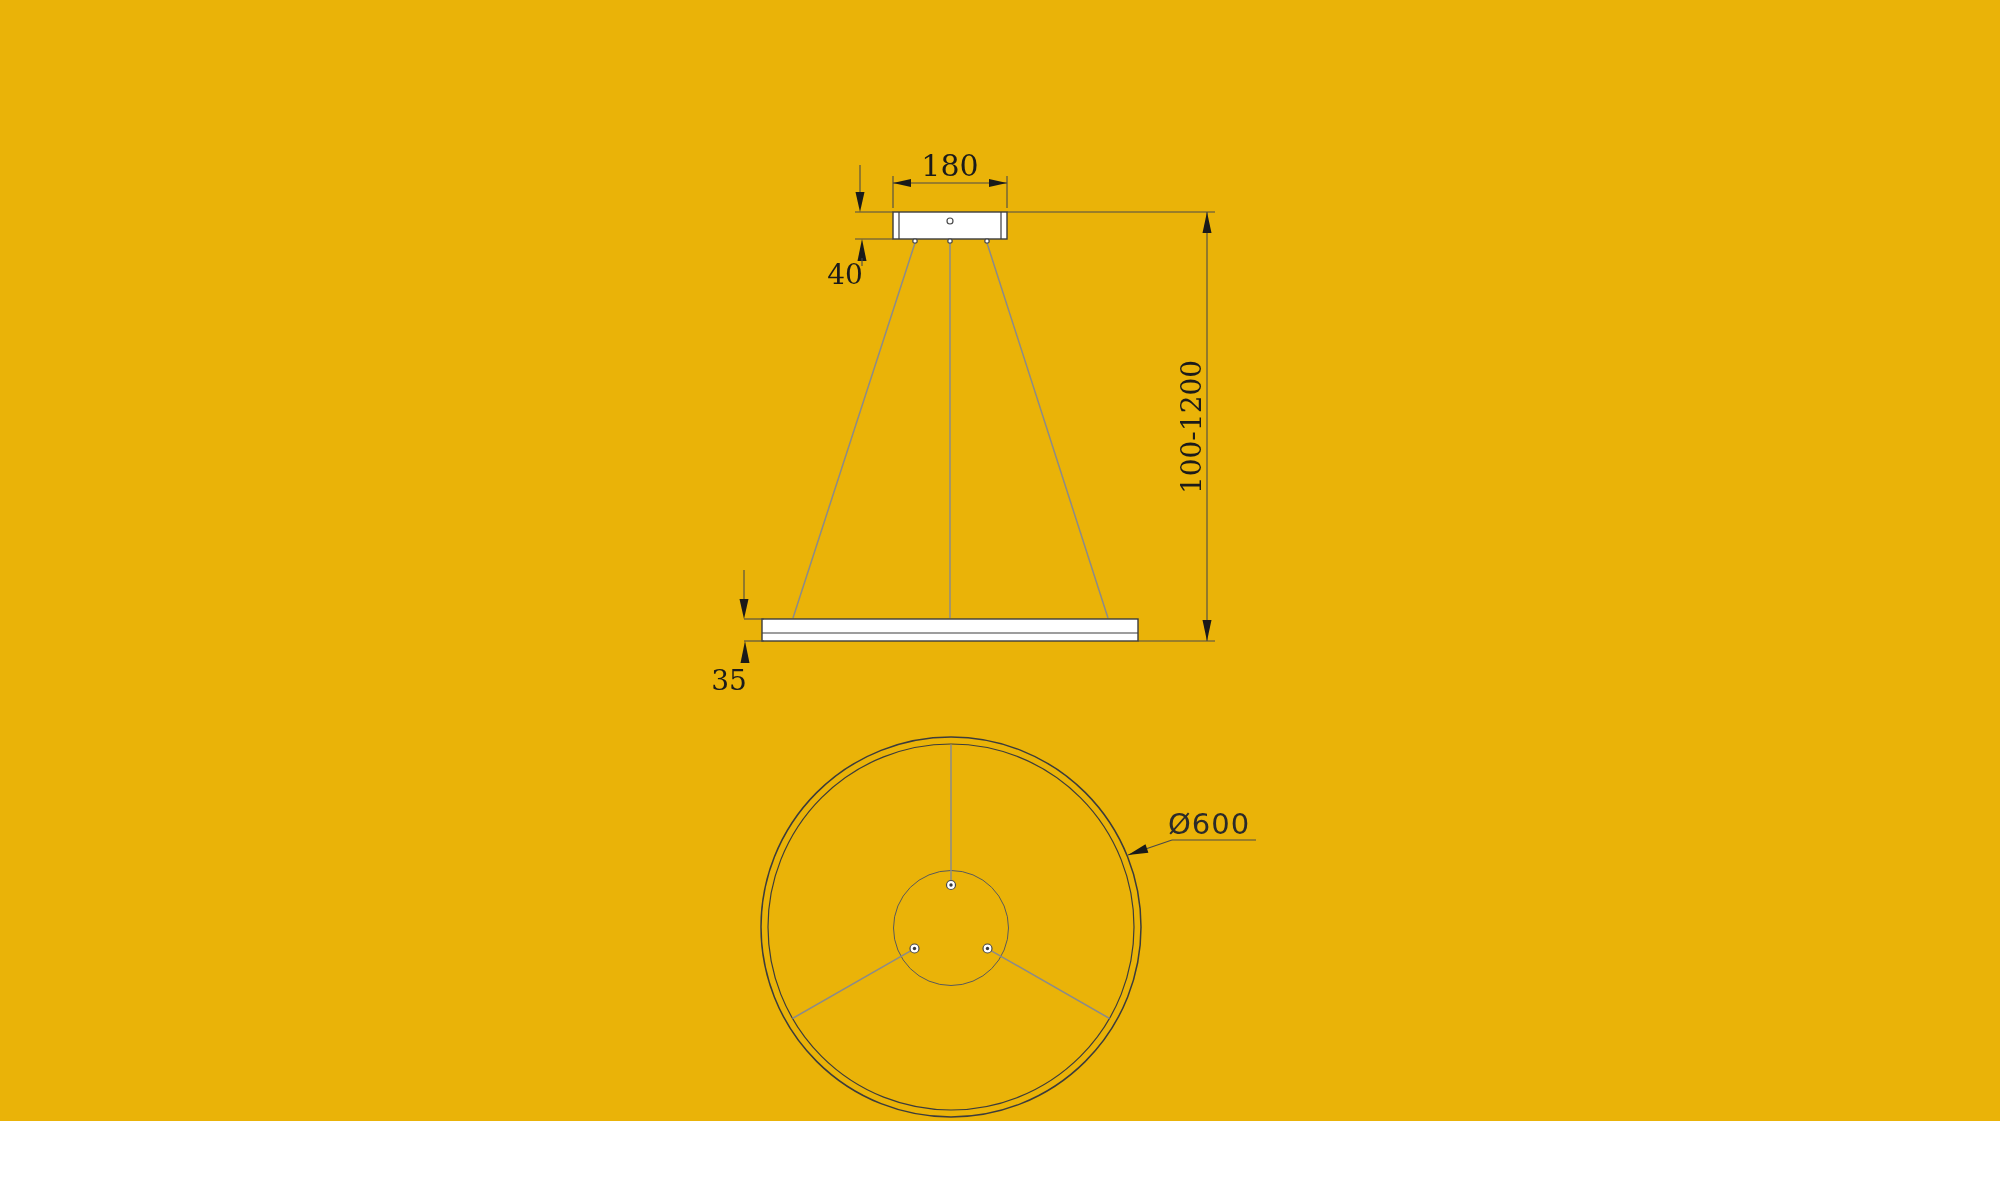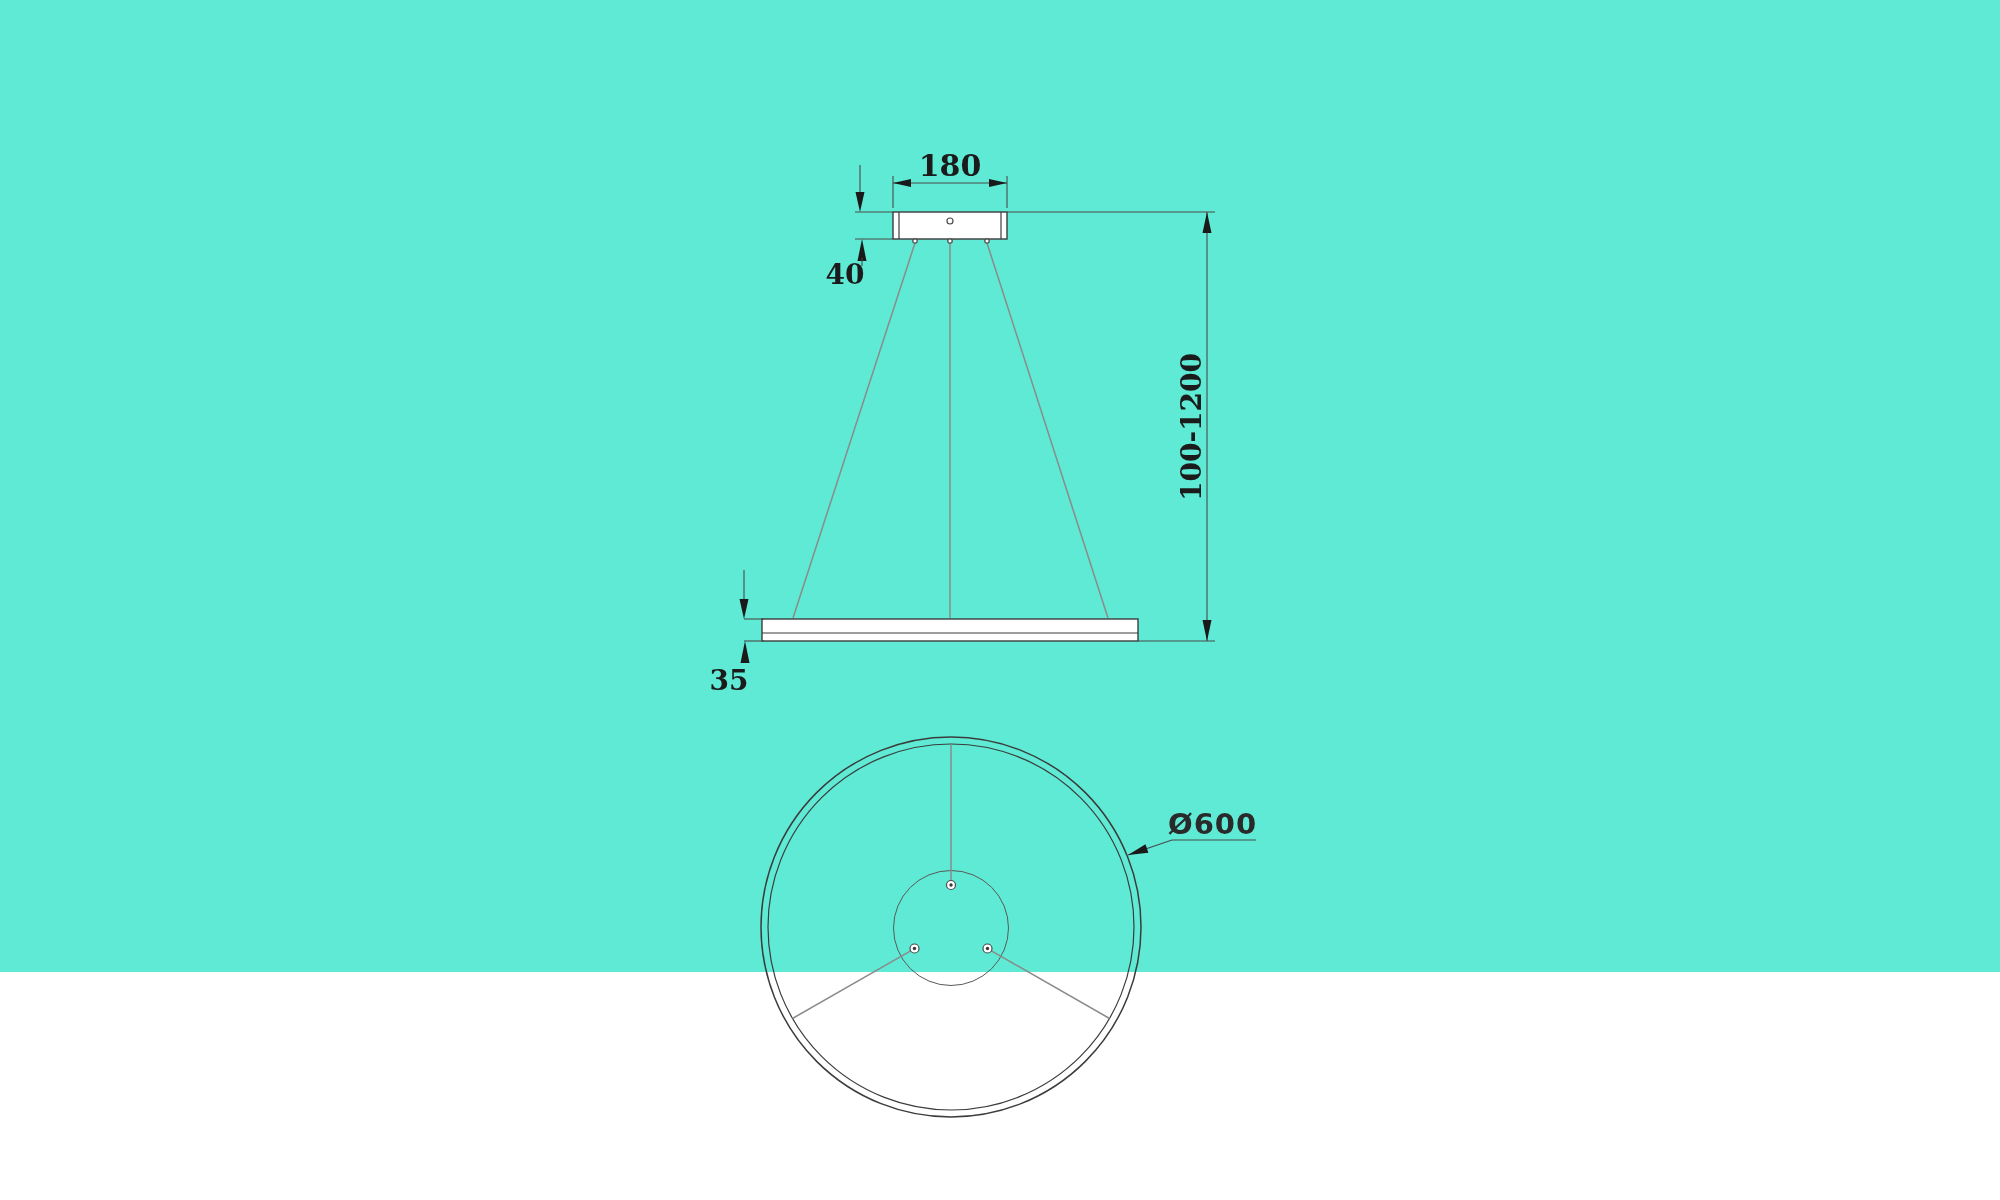--- a/index.html
+++ b/index.html
@@ -7,23 +7,22 @@
     padding: 0;
     background: #ffffff;
     width: 2000px;
     height: 1200px;
     overflow: hidden;
     font-family: "DejaVu Serif", serif;
   }
   .canvas {
     position: relative;
     width: 2000px;
-    height: 972px;
-    background: #5eead4;
-    font-weight: bold;
+    height: 1121px;
+    background: #eab308;
   }
   svg { display: block; }
   .outline       { fill: #ffffff; stroke: #3c3c3c; stroke-width: 1.4; }
   .edge          { fill: none;    stroke: #3c3c3c; stroke-width: 1.2; }
   .thin          { fill: none;    stroke: #5a5a5a; stroke-width: 1;   }
   .wire          { fill: none;    stroke: #8b8b8b; stroke-width: 1.5; }
   .dimline       { fill: none;    stroke: #4a4a4a; stroke-width: 1.1; }
   .arrow         { fill: #1a1a1a; stroke: none; }
   .smallcircle   { fill: #ffffff; stroke: #4a4a4a; stroke-width: 1.2; }
   .dotfill       { fill: #3a3a3a; stroke: none; }

